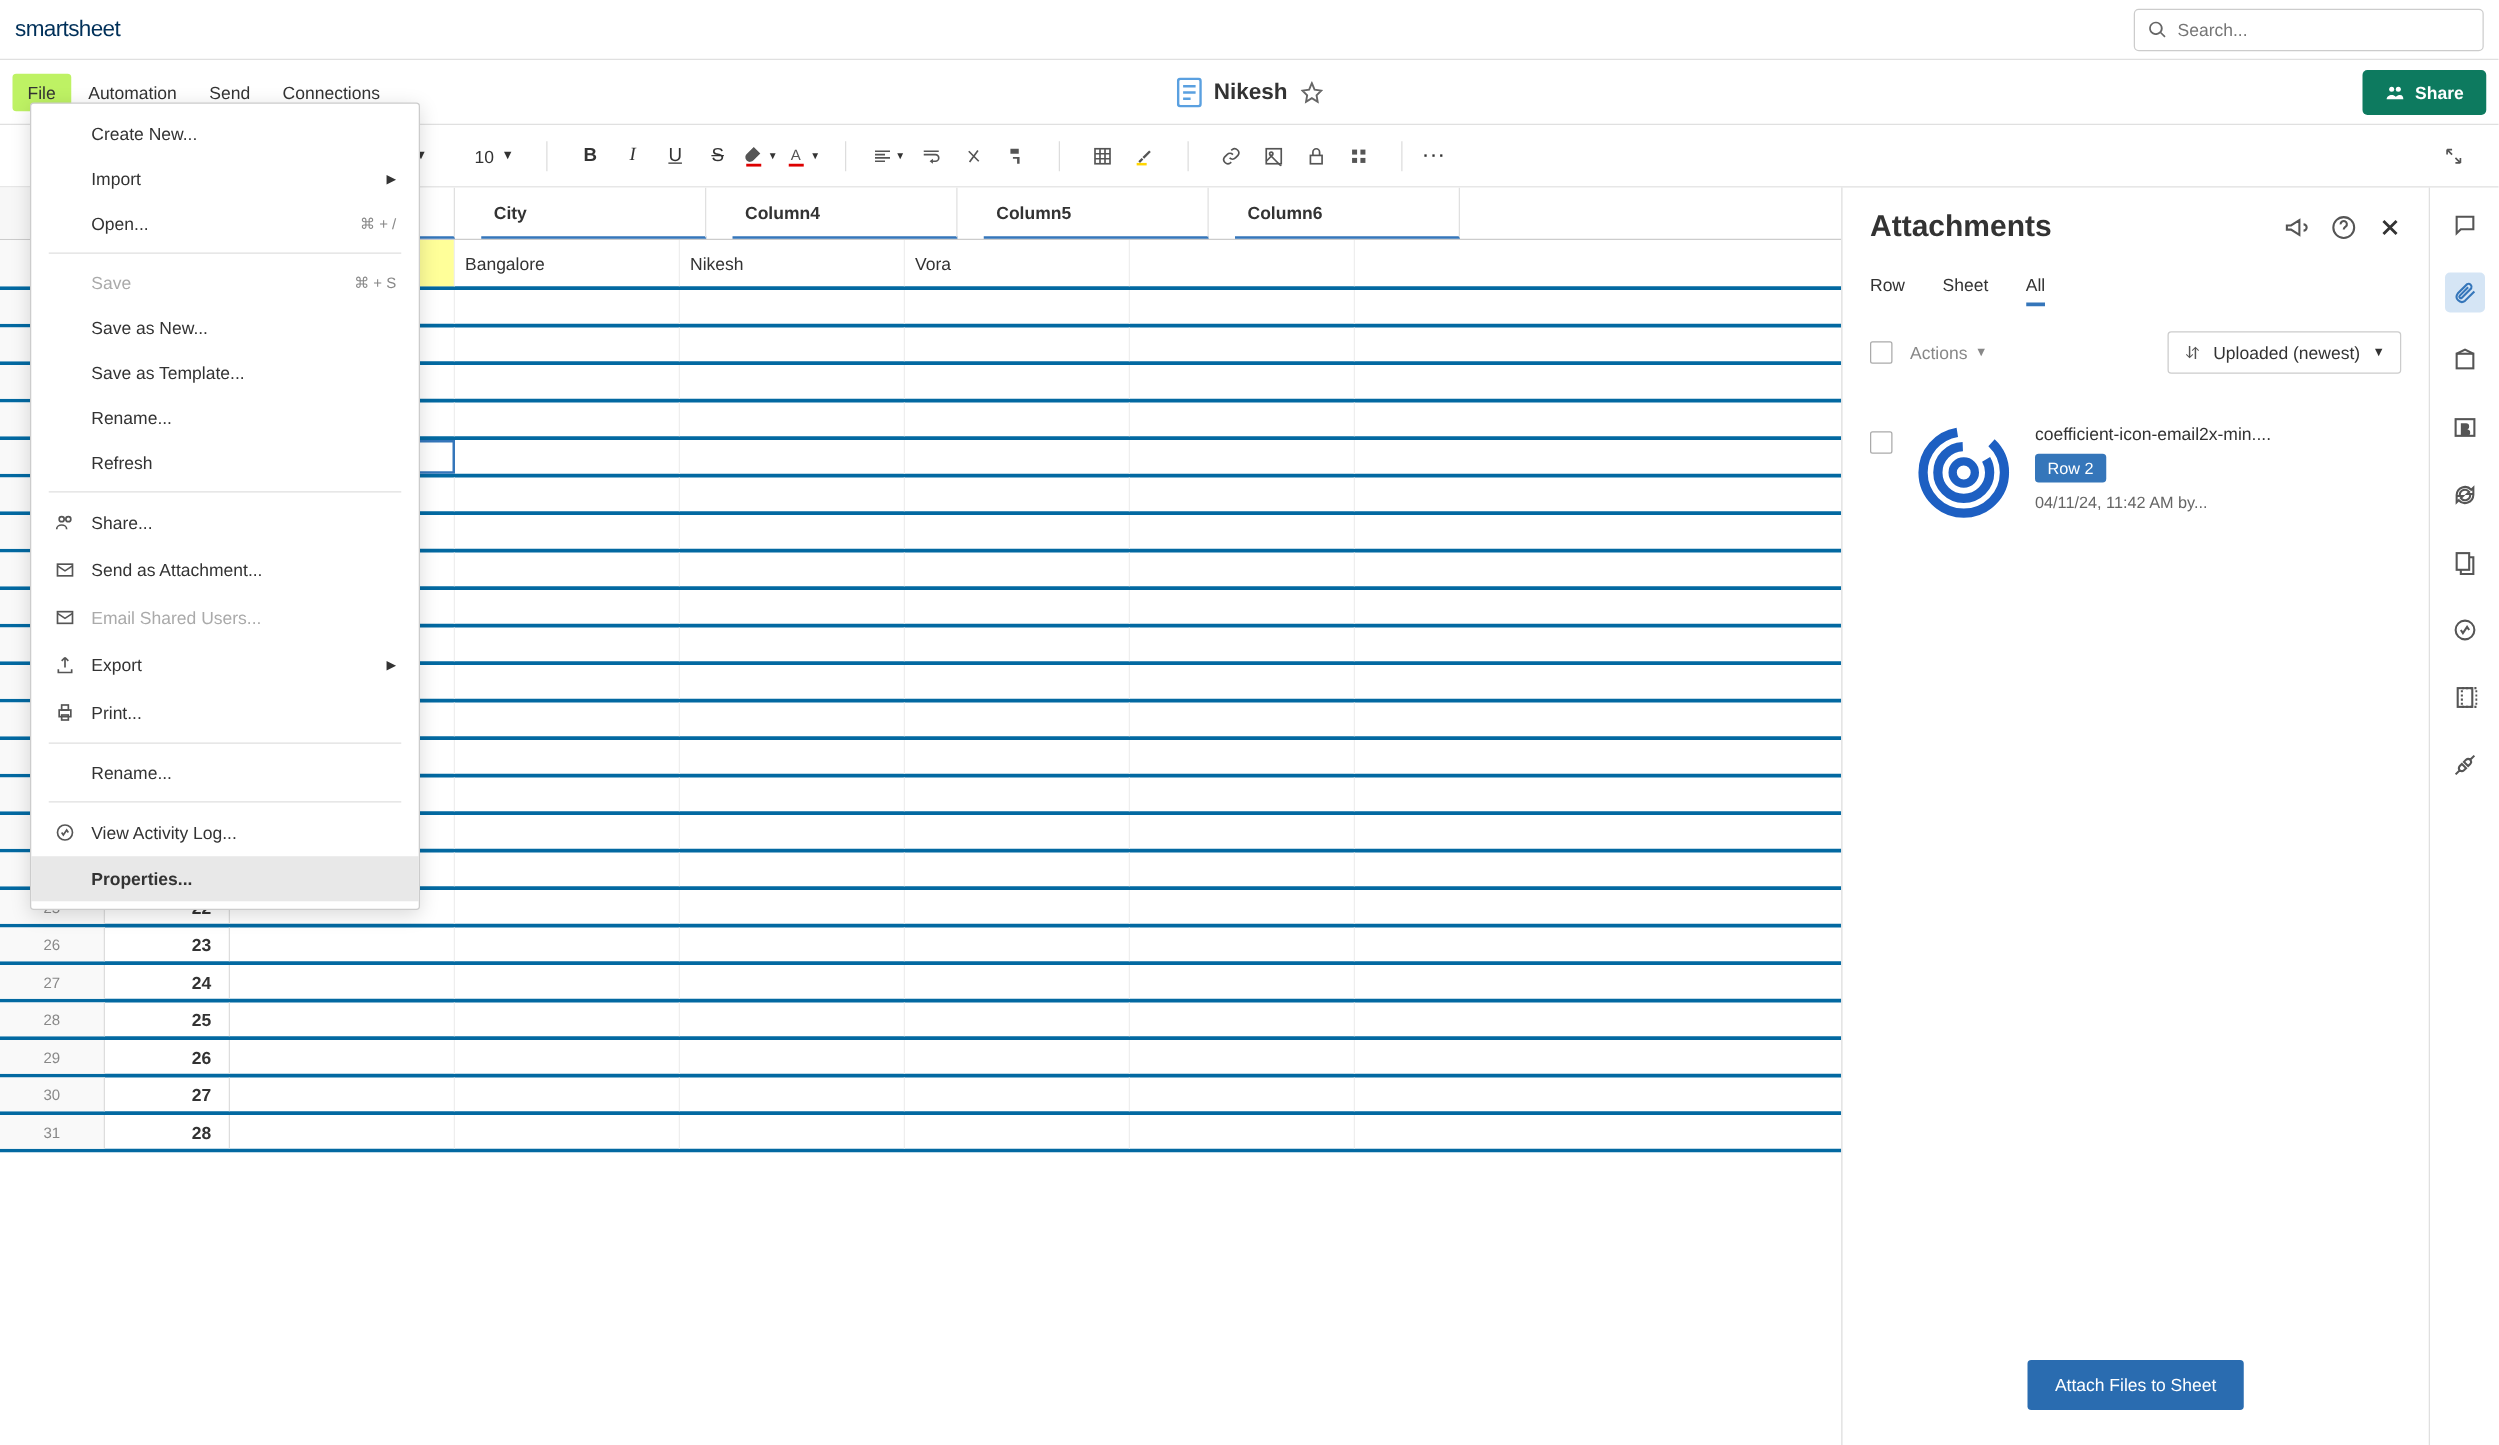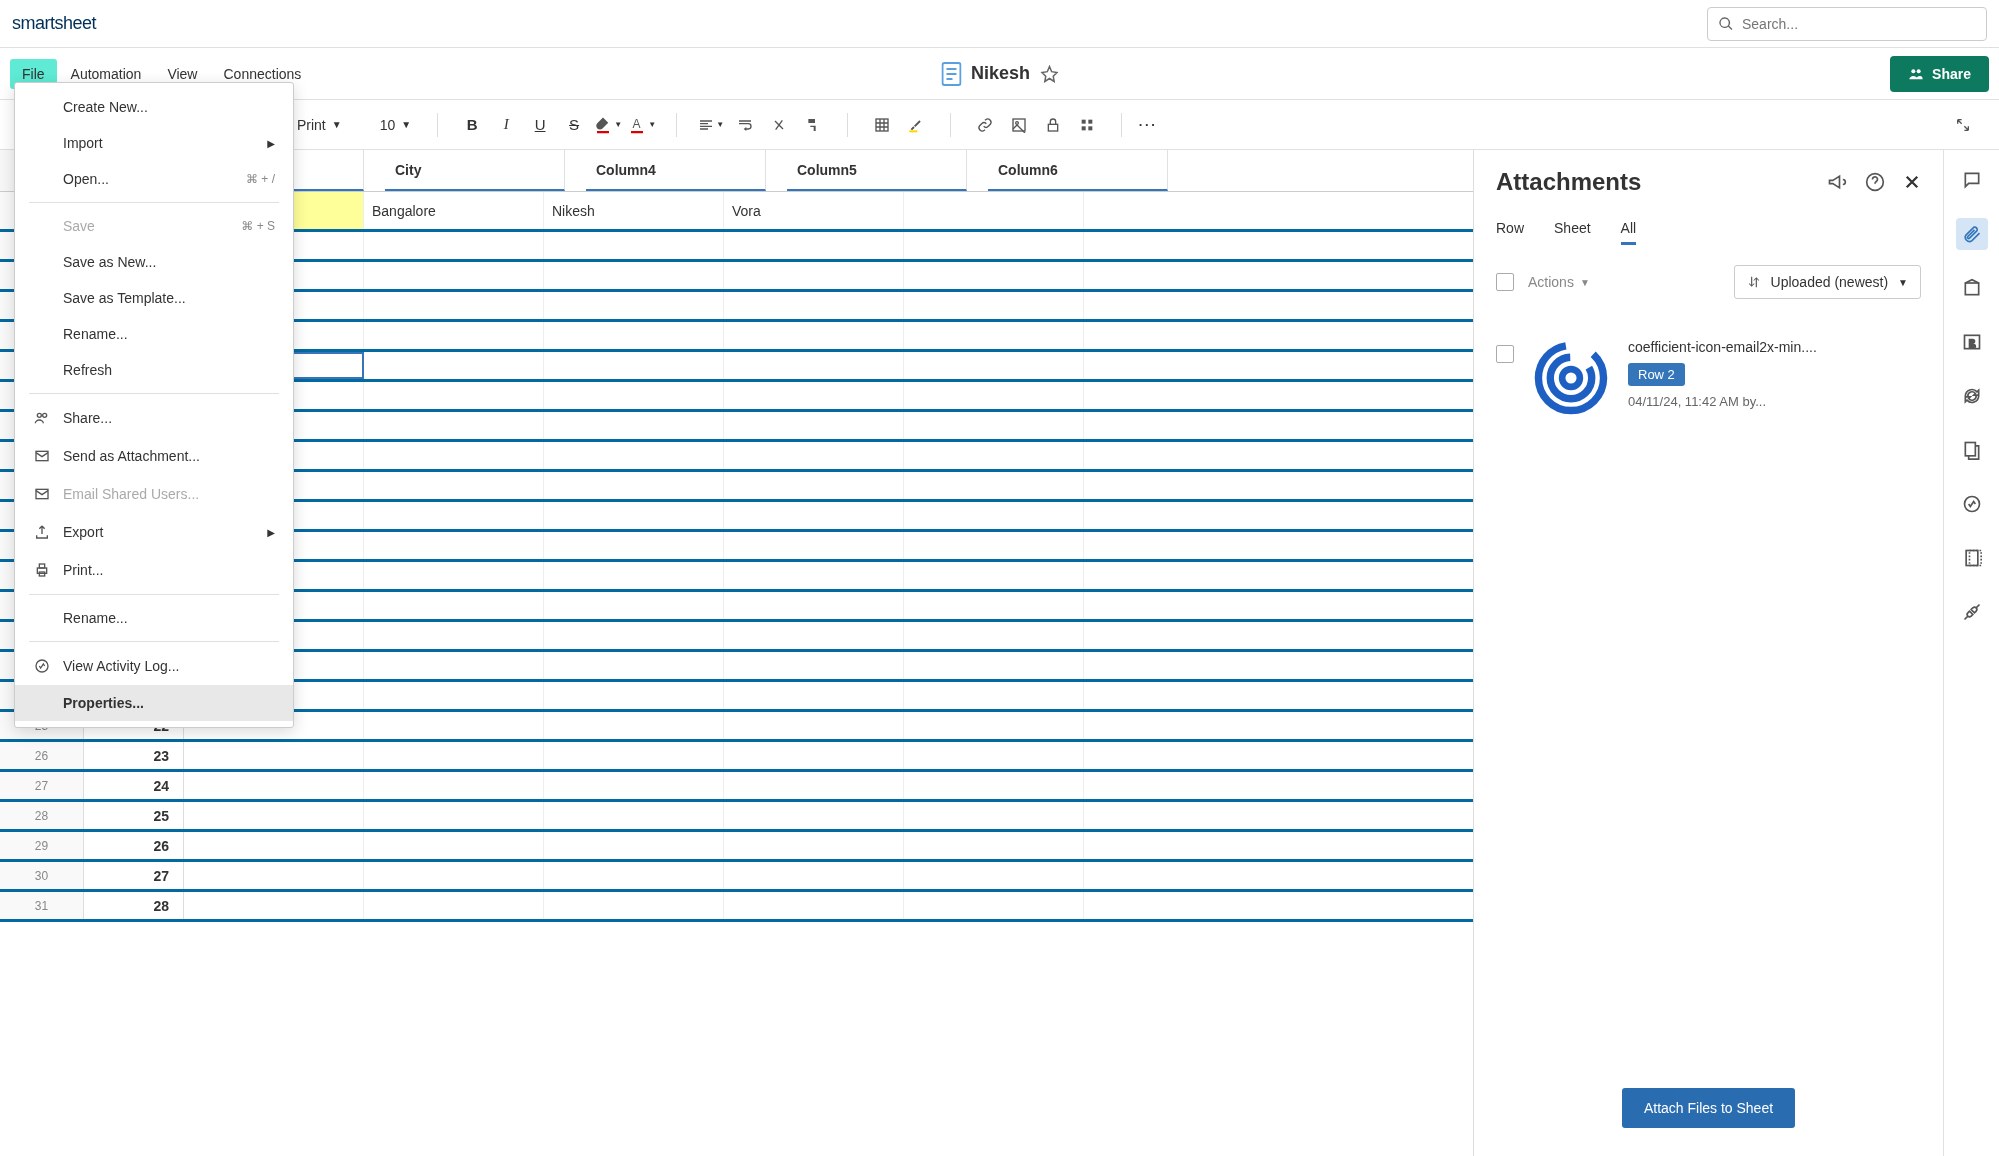--- a/index.html
+++ b/index.html
@@ -5,21 +5,21 @@
 * { box-sizing: border-box; margin: 0; padding: 0; font-family: -apple-system, BlinkMacSystemFont, "Segoe UI", Arial, sans-serif; }
 body { background: #fff; color: #333; font-size: 13px; overflow: hidden; }
 .top-bar { display: flex; align-items: center; justify-content: space-between; height: 48px; padding: 0 12px; border-bottom: 1px solid #e0e0e0; }
 .logo { color: #003059; font-size: 18px; font-weight: 500; letter-spacing: -0.5px; }
 .search-box { display: flex; align-items: center; border: 1px solid #ccc; border-radius: 4px; padding: 4px 10px; width: 280px; height: 34px; }
 .search-box svg { width: 16px; height: 16px; fill: #666; margin-right: 8px; }
 .search-box input { border: none; outline: none; flex: 1; font-size: 14px; }
 .menu-row { display: flex; align-items: center; justify-content: space-between; height: 52px; padding: 0 10px; border-bottom: 1px solid #e0e0e0; }
 .menu-left { display: flex; align-items: center; gap: 2px; }
 .menu-item { padding: 7px 12px; border-radius: 3px; cursor: pointer; font-size: 14px; }
-.menu-item.active { background: #5eead4; }
+.menu-item.active { background: #bef264; }
 .doc-title-area { display: flex; align-items: center; gap: 10px; position: absolute; left: 50%; transform: translateX(-50%); }
 .doc-icon { width: 20px; height: 24px; }
 .doc-title { font-size: 18px; font-weight: 600; color: #333; }
 .star-icon { width: 18px; height: 18px; }
 .share-btn { background: #0d7a5f; color: #fff; border: none; border-radius: 4px; padding: 10px 18px; font-size: 14px; font-weight: 600; display: flex; align-items: center; gap: 8px; cursor: pointer; }
 .toolbar { display: flex; align-items: center; height: 50px; padding: 0 20px; border-bottom: 1px solid #e0e0e0; gap: 4px; }
 .toolbar-group { display: flex; align-items: center; gap: 2px; padding: 0 8px; }
 .toolbar-sep { width: 1px; height: 24px; background: #ddd; margin: 0 6px; }
 .tb-btn { display:flex; align-items:center; justify-content:center; width:32px; height:32px; border-radius:3px; cursor:pointer; }
 .tb-drop { display:flex; align-items:center; gap:6px; padding: 4px 8px; cursor:pointer; font-size:14px; }
@@ -55,21 +55,21 @@
 .attach-info { flex:1; }
 .attach-name { font-size:14px; font-weight:500; white-space:nowrap; overflow:hidden; text-overflow:ellipsis; max-width:220px; }
 .row-badge { display:inline-block; background:#3576ba; color:#fff; font-size:13px; padding:4px 10px; border-radius:3px; margin-top:8px; }
 .attach-meta { font-size:13px; color:#666; margin-top:8px; }
 .attach-footer { margin-top:auto; display:flex; justify-content:center; padding-bottom:10px; }
 .attach-btn { background:#2a6cb0; color:#fff; border:none; padding:12px 22px; font-size:14px; font-weight:500; border-radius:3px; cursor:pointer; }
 .right-rail { width:56px; border-left:1px solid #e0e0e0; display:flex; flex-direction:column; align-items:center; padding-top:14px; gap:22px; }
 .rail-btn { width:32px; height:32px; display:flex; align-items:center; justify-content:center; cursor:pointer; border-radius:4px; }
 .rail-btn.active { background:#d5e5f5; }
 
-.file-menu { position:absolute; top:82px; left:14px; width:280px; background:#fff; border:1px solid #ccc; border-radius:3px; box-shadow:0 4px 16px rgba(0,0,0,0.15); z-index:100; padding:6px 0; }
+.file-menu { position:absolute; top:82px; left:24px; width:312px; background:#fff; border:1px solid #ccc; border-radius:3px; box-shadow:0 4px 16px rgba(0,0,0,0.15); z-index:100; padding:6px 0; }
 .fm-item { display:flex; align-items:center; padding:10px 18px; font-size:14px; cursor:pointer; gap:12px; position:relative; }
 .fm-item.hovered { background:#e8e8e8; font-weight:600; }
 .fm-item.disabled { color:#aaa; cursor:default; }
 .fm-item .sc { margin-left:auto; font-size:12px; color:#888; }
 .fm-item .sub { margin-left:auto; font-size:10px; }
 .fm-sep { height:1px; background:#e0e0e0; margin:5px 14px; }
 .fm-icon { width:18px; height:18px; display:flex; align-items:center; justify-content:center; }
 .fm-noicon { width:18px; }
 svg { display:block; }
 </style>
@@ -83,21 +83,21 @@
         <path d="M10 2a8 8 0 105.3 14l5 5 1.4-1.4-5-5A8 8 0 0010 2zm0 2a6 6 0 110 12 6 6 0 010-12z"></path>
       </svg>
     <input placeholder="Search..." style="">
   </div>
 </div>
 
 <div class="menu-row">
   <div class="menu-left">
     <div class="menu-item active">File</div>
     <div class="menu-item">Automation</div>
-    <div class="menu-item">View</div>
+    <div class="menu-item">Send</div>
     <div class="menu-item">Connections</div>
   </div>
   <div class="doc-title-area">
     <svg class="doc-icon" viewBox="0 0 20 24">
         <rect x="1" y="1" width="18" height="22" rx="2" fill="none" stroke="#5aa0e0" stroke-width="2"></rect>
         <rect x="5" y="6" width="10" height="2" fill="#5aa0e0"></rect>
         <rect x="5" y="11" width="10" height="2" fill="#5aa0e0"></rect>
         <rect x="5" y="16" width="6" height="2" fill="#5aa0e0"></rect>
       </svg>
     <div class="doc-title">Nikesh</div>

